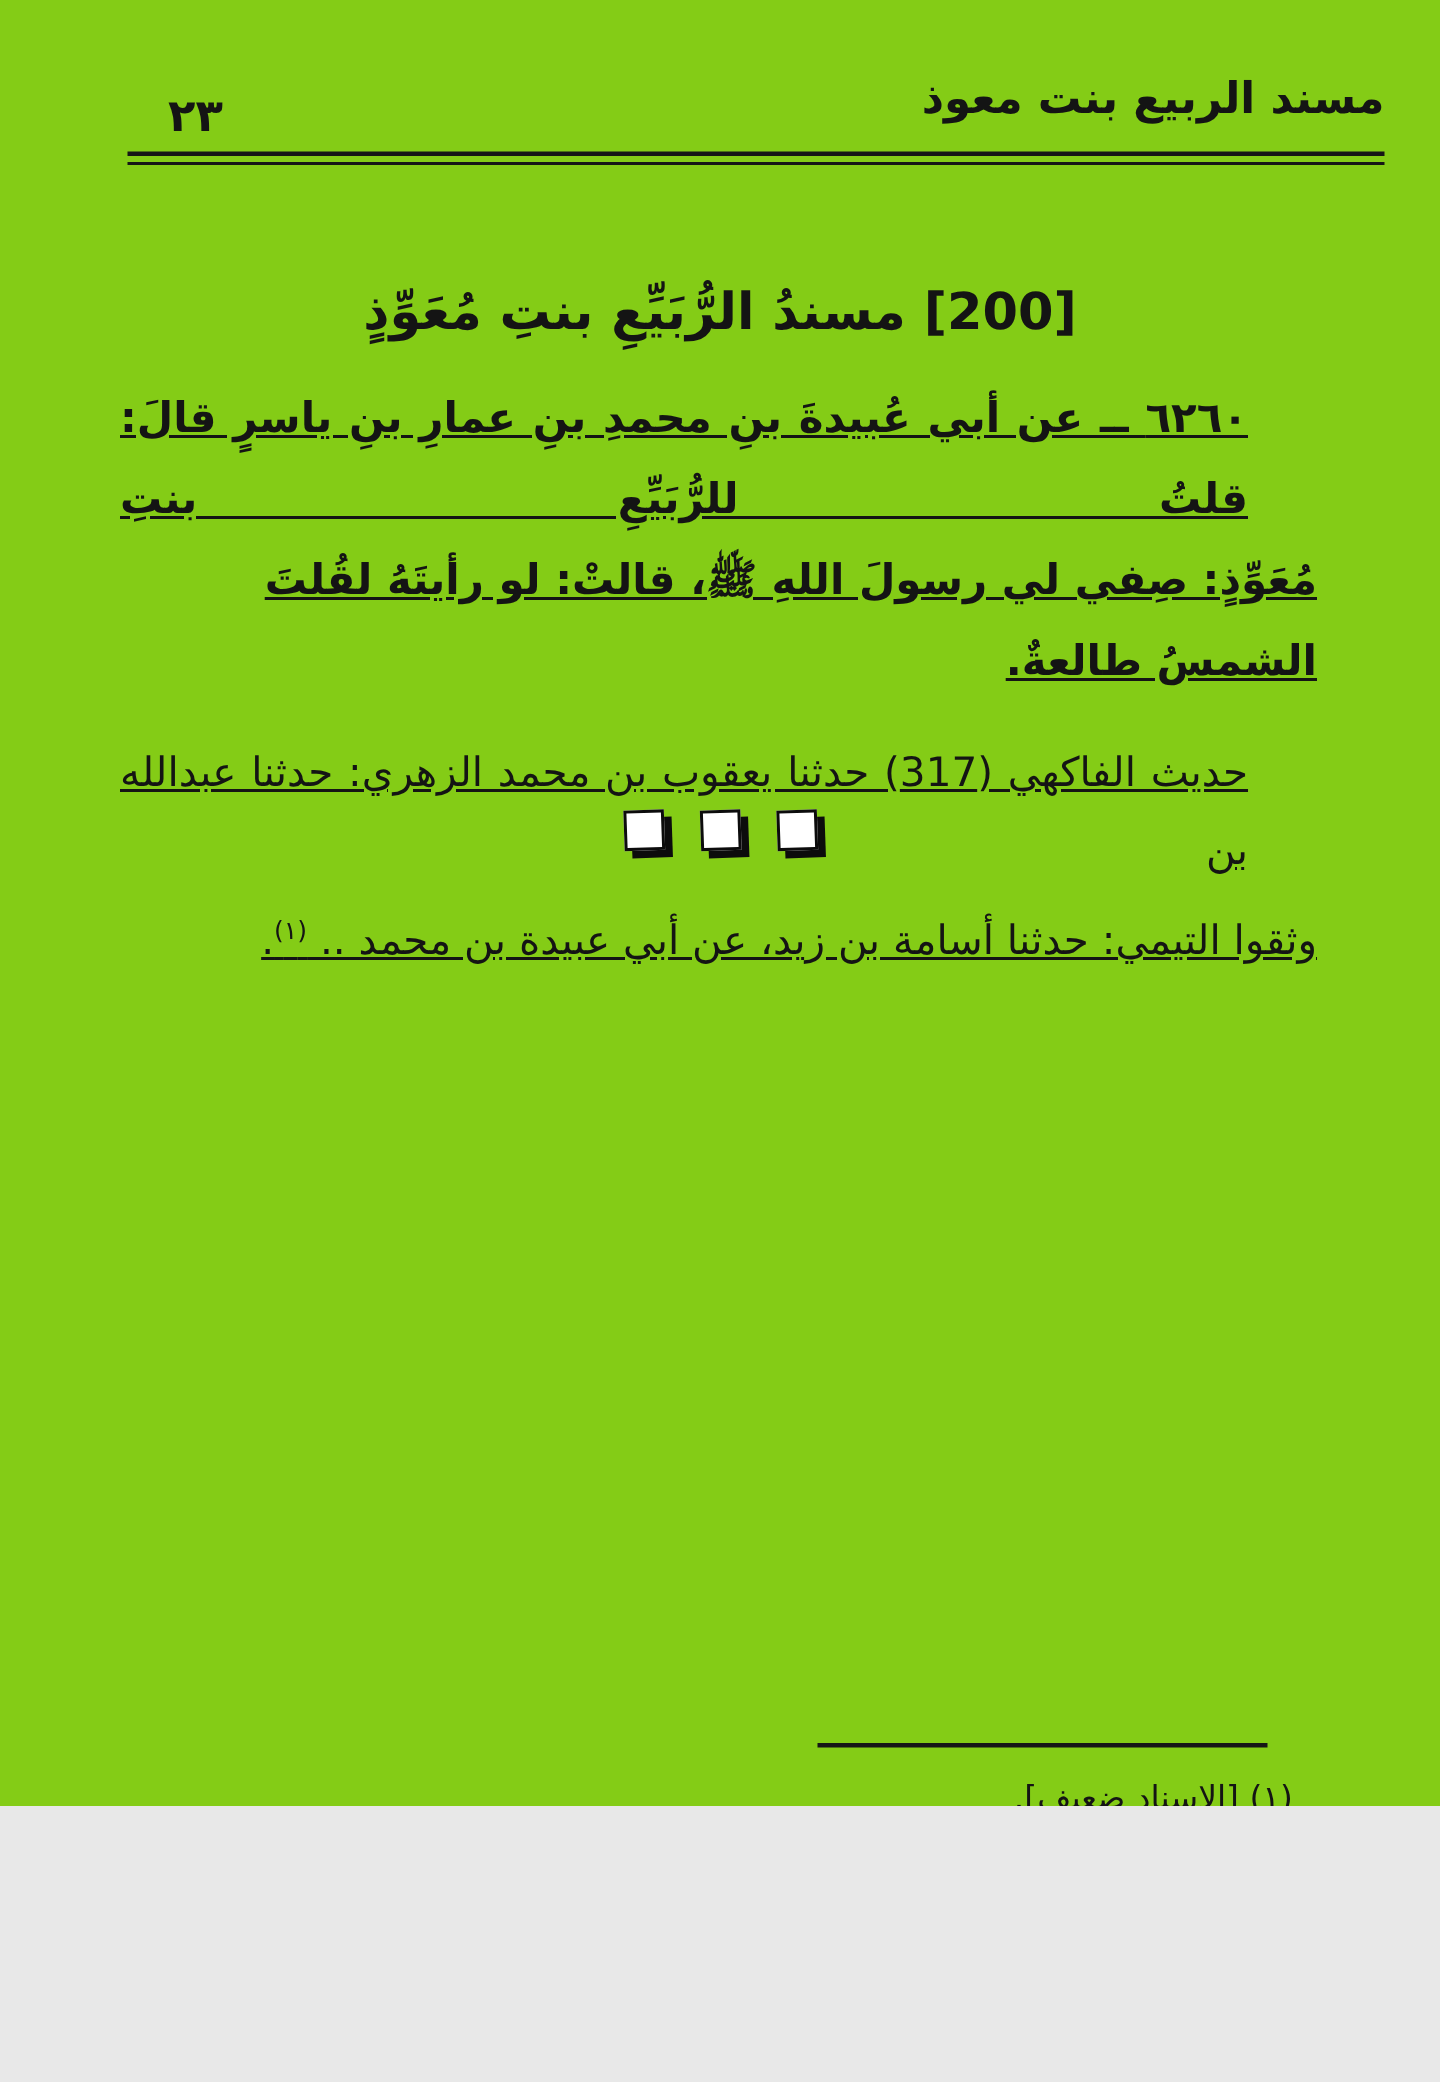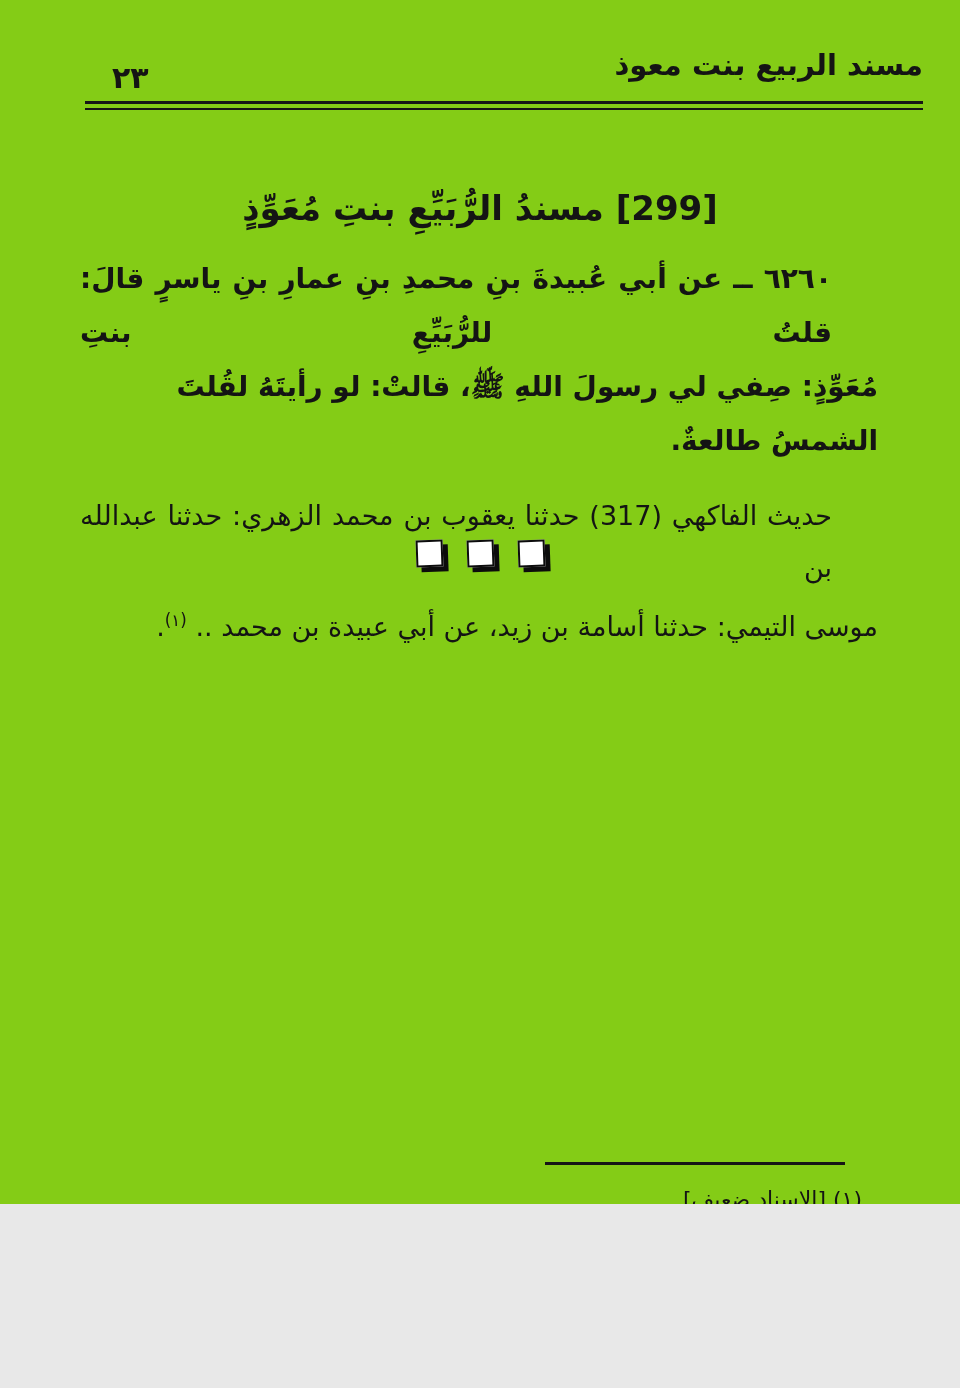--- a/index.html
+++ b/index.html
@@ -34,21 +34,21 @@
   .section-title{
     position:absolute;top:176px;left:0;right:0;
     margin:0;text-align:center;
     font-size:34px;font-weight:bold;
     line-height:64px;
   }
   
   .body-text{
     position:absolute;top:252px;left:80px;right:82px;
   }
-  .para{margin:0;}
+  .para{margin:0;text-decoration:underline;}
   .para.hadith{font-weight:bold;font-size:28px;line-height:54px;}
   .para.takhrij{font-weight:normal;font-size:27px;line-height:52px;margin-top:22px;}
   .tline{display:block;}
   .tline.justify{text-align:justify;text-align-last:justify;}
   .tline.first{padding-right:46px;}
   .tline.last{}
   .fn-ref{font-size:0.62em;vertical-align:super;letter-spacing:0;}
   
   .ornaments{
     position:absolute;top:540px;left:0;right:0;
@@ -77,32 +77,32 @@
 <body>
 
 <div class="page">
 
   <span class="page-number">٢٣</span>
 
   <span class="running-title">مسند الربيع بنت معوذ</span>
 
   <div class="header-rule"></div>
 
-  <h1 class="section-title">[299] مسندُ الرُّبَيِّعِ بنتِ مُعَوِّذٍ</h1>
+  <h1 class="section-title">[200] مسندُ الرُّبَيِّعِ بنتِ مُعَوِّذٍ</h1>
 
   <div class="body-text">
 
     <p class="para hadith">
       <span class="tline justify first">٦٢٦٠ ــ عن أبي عُبيدةَ بنِ محمدِ بنِ عمارِ بنِ ياسرٍ قالَ: قلتُ للرُّبَيِّعِ بنتِ</span>
       <span class="tline last">مُعَوِّذٍ: صِفي لي رسولَ اللهِ ﷺ، قالتْ: لو رأيتَهُ لقُلتَ الشمسُ طالعةٌ.</span>
     </p>
 
     <p class="para takhrij">
       <span class="tline justify first">حديث الفاكهي (317) حدثنا يعقوب بن محمد الزهري: حدثنا عبدالله بن</span>
-      <span class="tline last"><span>موسى التيمي: حدثنا أسامة بن زيد، عن أبي عبيدة بن محمد .. </span><sup class="fn-ref">(١)</sup><span>.</span></span>
+      <span class="tline last"><span>وثقوا التيمي: حدثنا أسامة بن زيد، عن أبي عبيدة بن محمد .. </span><sup class="fn-ref">(١)</sup><span>.</span></span>
     </p>
 
   </div>
 
   <div class="ornaments">
     <div class="sq"></div>
     <div class="sq"></div>
     <div class="sq"></div>
   </div>
 

